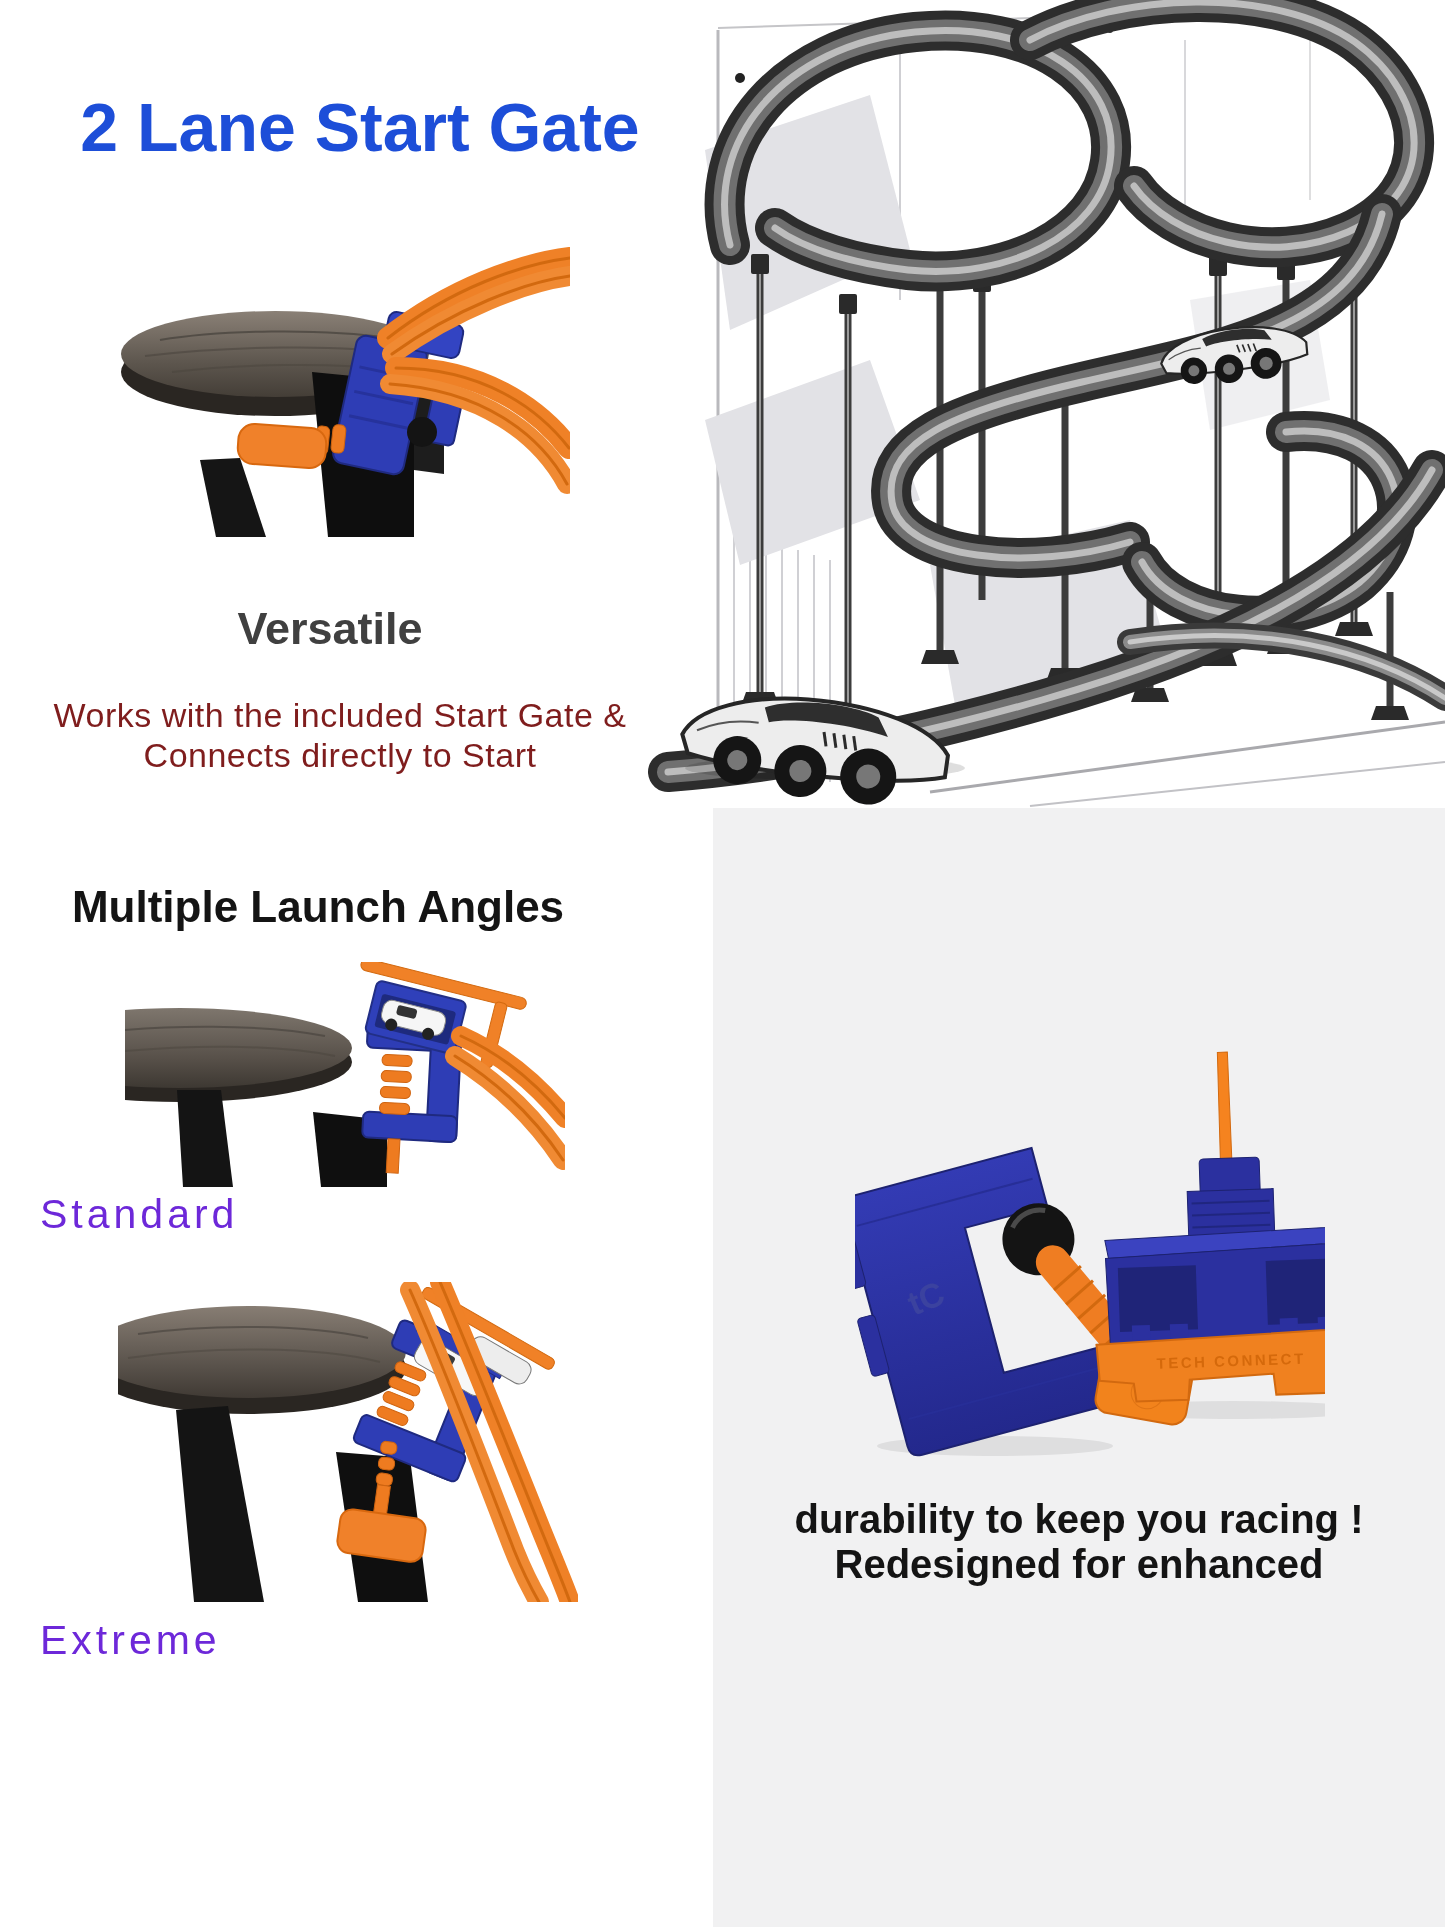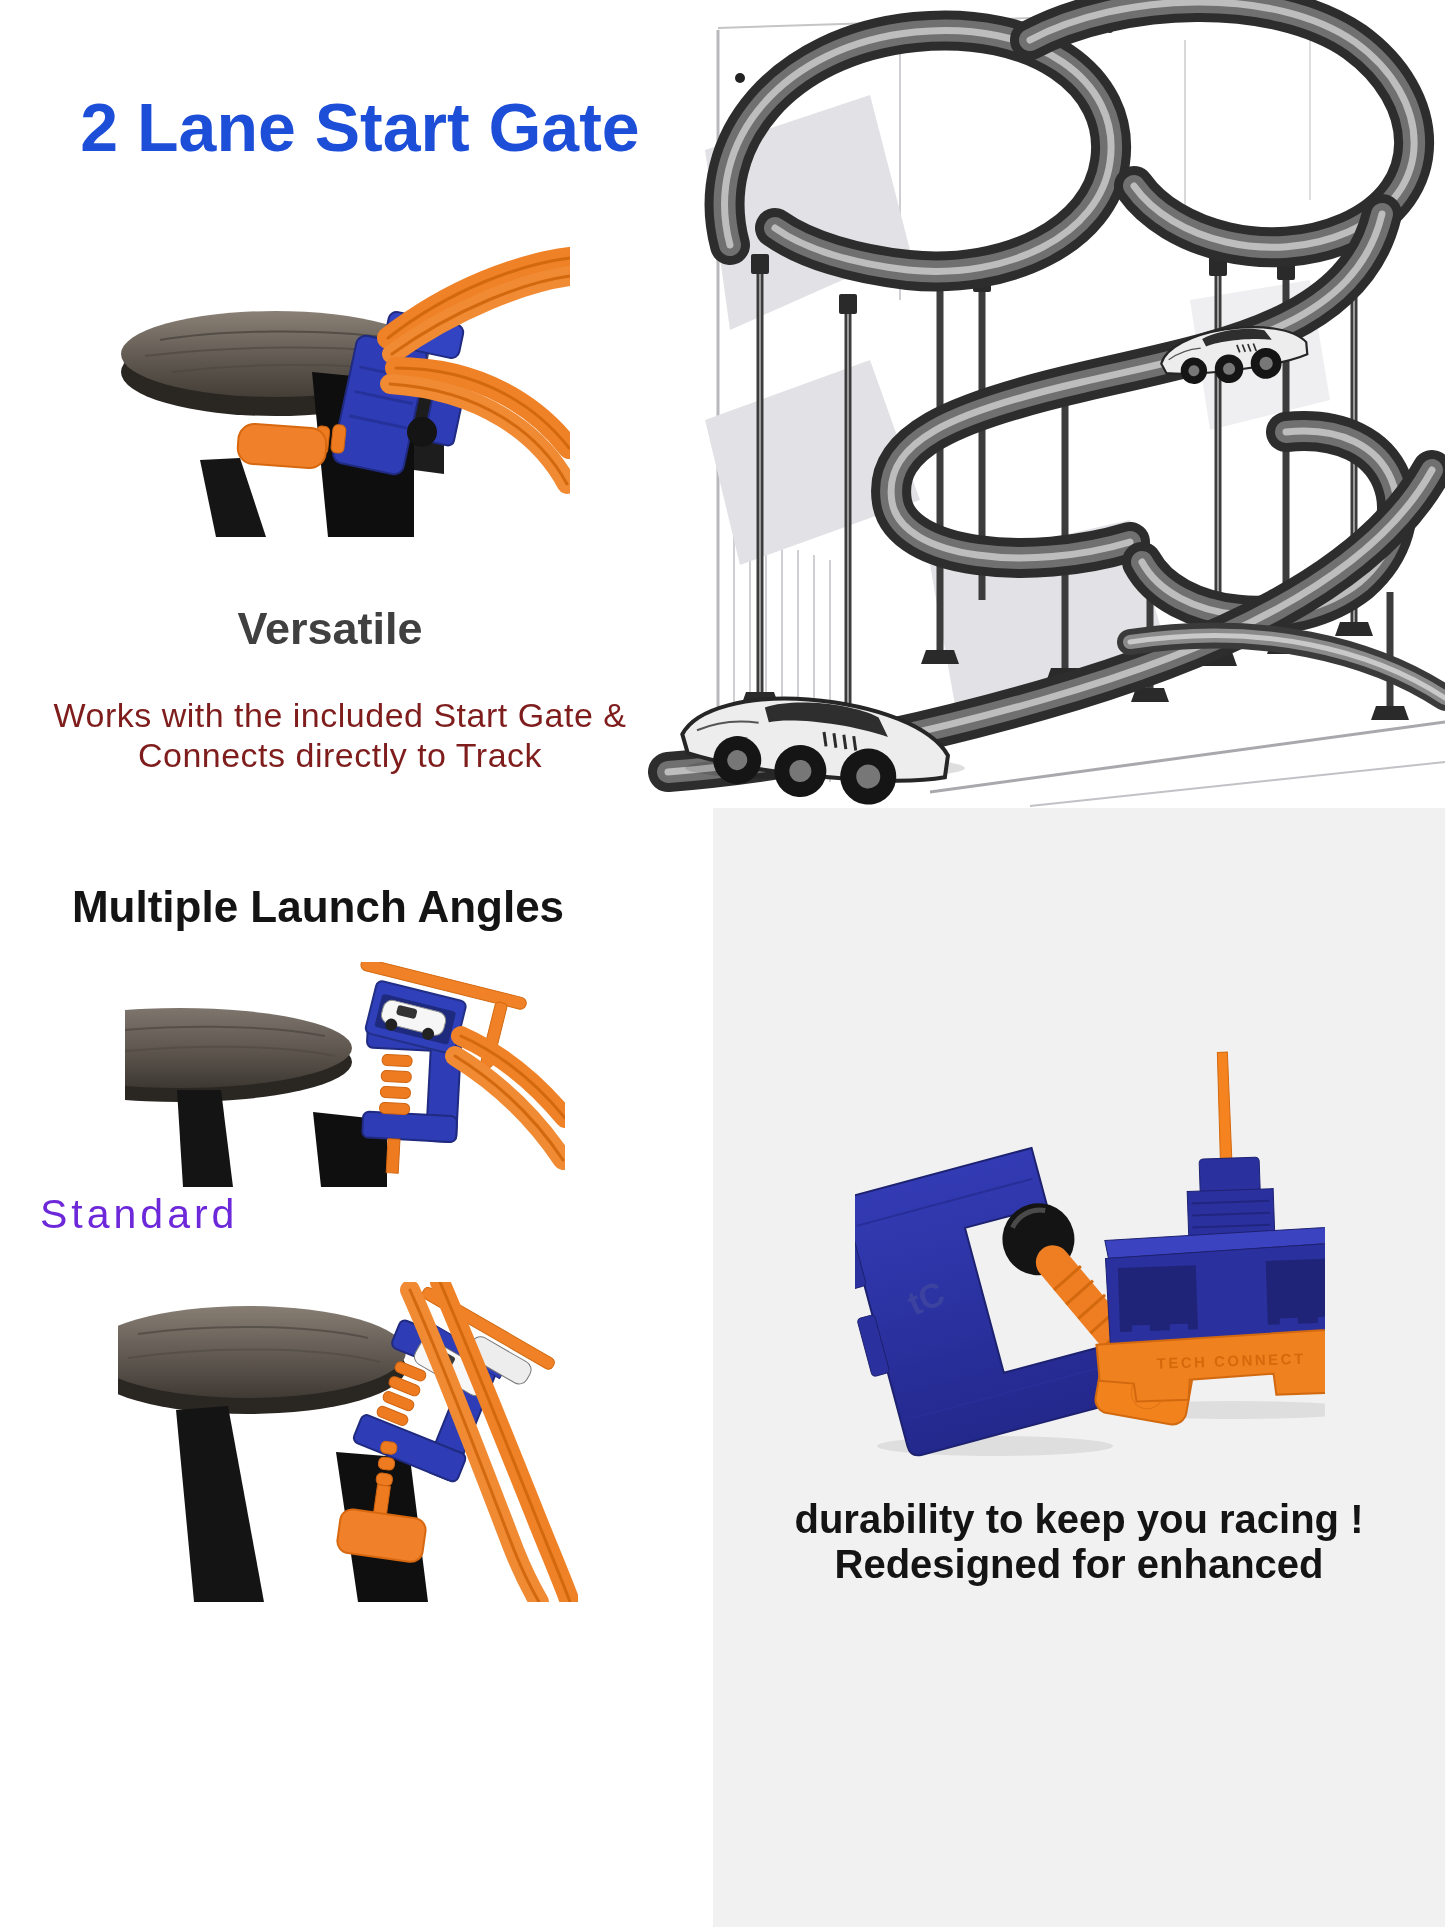--- a/index.html
+++ b/index.html
@@ -89,21 +89,21 @@
       <use href="#p1b" stroke="#ef8127" stroke-width="22"></use>
       <use href="#p1b" stroke="#d2690f" stroke-width="3"></use>
       <path d="M 300,162 C 392,168 450,212 477,262" fill="none" stroke="#f08a33" stroke-width="20"></path>
       <path d="M 300,162 C 392,168 450,212 477,262" fill="none" stroke="#d2690f" stroke-width="3"></path>
     </g>
   </svg>
 
   <div class="abs h-versatile">Versatile</div>
   <div class="abs body-copy">
     <div>Works with the included Start Gate &amp;</div>
-    <div>Connects directly to Track</div>
+    <div>Connects directly to Start</div>
   </div>
 
   <div class="abs h-angles">Multiple Launch Angles</div>
 
   <svg class="abs" style="left:125px;top:962px;" width="440" height="225" viewBox="0 0 440 225">
     <defs>
       <linearGradient id="wood2" x1="0" y1="0" x2="0" y2="1">
         <stop offset="0" stop-color="#7e766d"></stop>
           <stop offset=".65" stop-color="#564f48"></stop>
           <stop offset="1" stop-color="#3d3832"></stop>
@@ -197,20 +197,21 @@
       <rect x="268" y="26" width="150" height="12" rx="5" fill="#f08127" stroke="#d2690f"></rect>
     </g>
     <g stroke-linecap="round">
       <use href="#p3a" stroke="#ef8127" stroke-width="20"></use>
       <use href="#p3a" stroke="#d2690f" stroke-width="3"></use>
       <use href="#p3b" stroke="#f08a33" stroke-width="20"></use>
       <use href="#p3b" stroke="#d2690f" stroke-width="3"></use>
     </g>
   </svg>
 
+  <div class="abs mode-label lbl-extreme">Extreme</div>
 
   <svg class="abs" style="left:610px;top:0;" width="835" height="808" viewBox="0 0 835 808">
     <defs>
       <path id="bA" d="M 120,245 C 92,140 175,45 305,32 C 425,20 512,80 500,162 C 490,235 398,280 298,270 C 245,264 196,250 165,228" fill="none"></path>
       <path id="bB" d="M 420,40 C 510,-8 665,-14 745,42 C 822,98 828,192 738,232 C 660,266 562,240 524,186" fill="none"></path>
       <path id="bC" d="M 772,214 C 744,332 600,352 472,382 C 342,412 272,442 282,502 C 292,560 420,572 520,542" fill="none"></path>
       <path id="bD" d="M 676,432 C 788,420 820,520 750,582 C 682,636 564,622 532,562" fill="none"></path>
       <path id="bE" d="M 822,470 C 760,582 600,652 432,700 C 292,740 162,764 58,772" fill="none"></path>
       <path id="bF" d="M 520,642 C 650,622 762,650 835,698" fill="none"></path>
       <g id="skcar">

